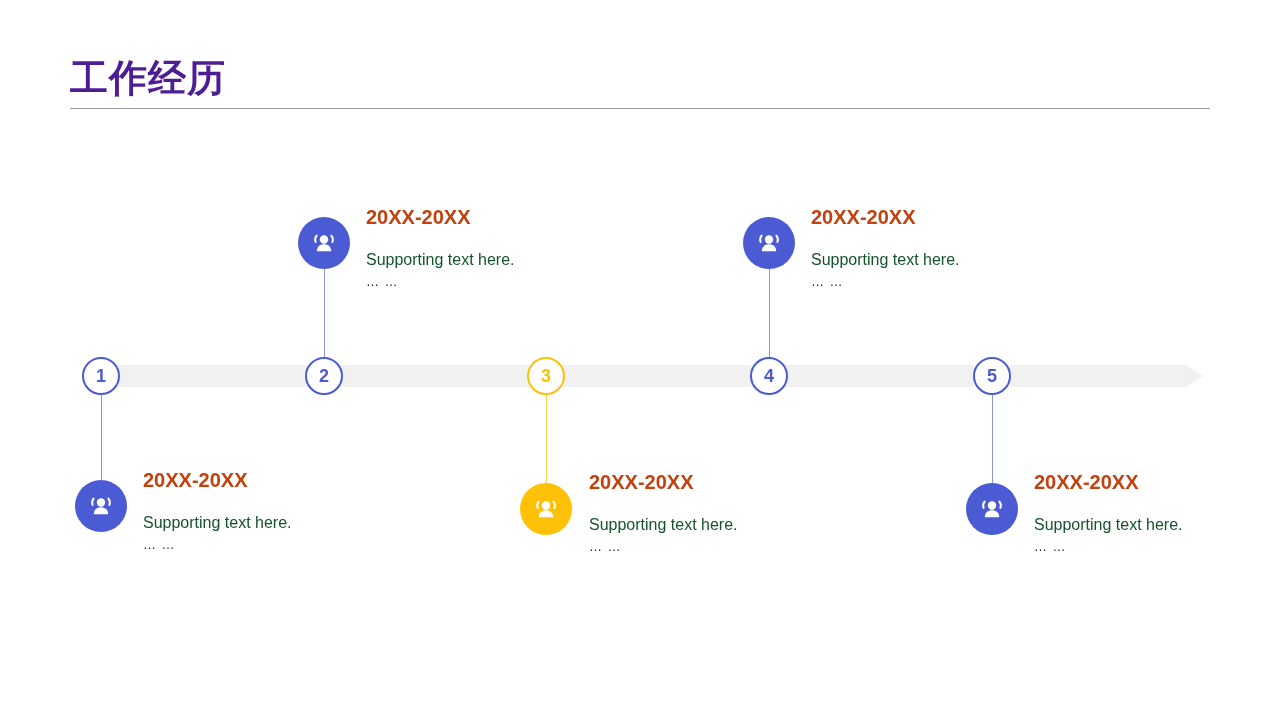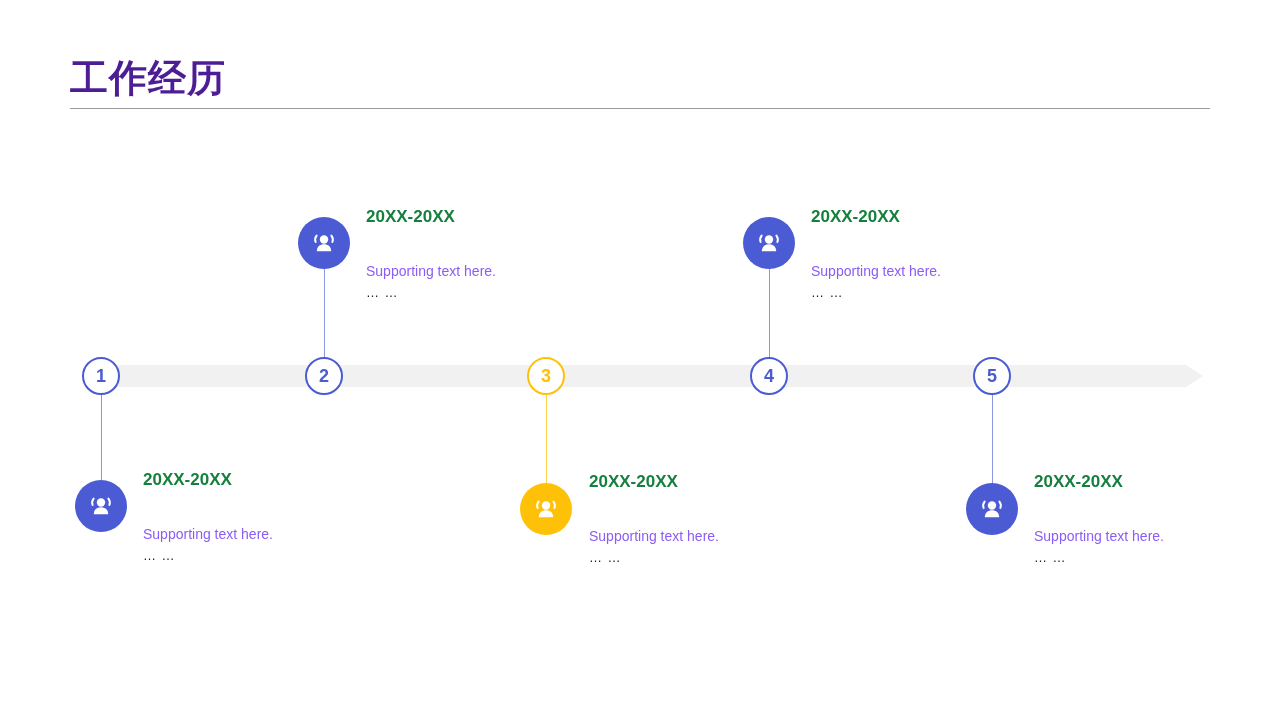--- a/index.html
+++ b/index.html
@@ -129,31 +129,31 @@
 
   .avatar svg { display: block; }
 
   
   .entry-text {
     position: absolute;
     width: 250px;
   }
 
   .entry-heading {
-    font-size: 17px;
+    font-size: 20px;
     font-weight: bold;
-    color: #15803d;
+    color: #c2410c;
     line-height: 22px;
     white-space: nowrap;
   }
 
   .entry-body {
-    margin-top: 32px;
-    font-size: 14px;
-    color: #8b5cf6;
+    margin-top: 21px;
+    font-size: 16px;
+    color: #14532d;
     line-height: 22px;
   }
 
   .entry-body-line2 {
     font-size: 13px;
     color: #222222;
     line-height: 22px;
     letter-spacing: 1px;
   }
 </style>

